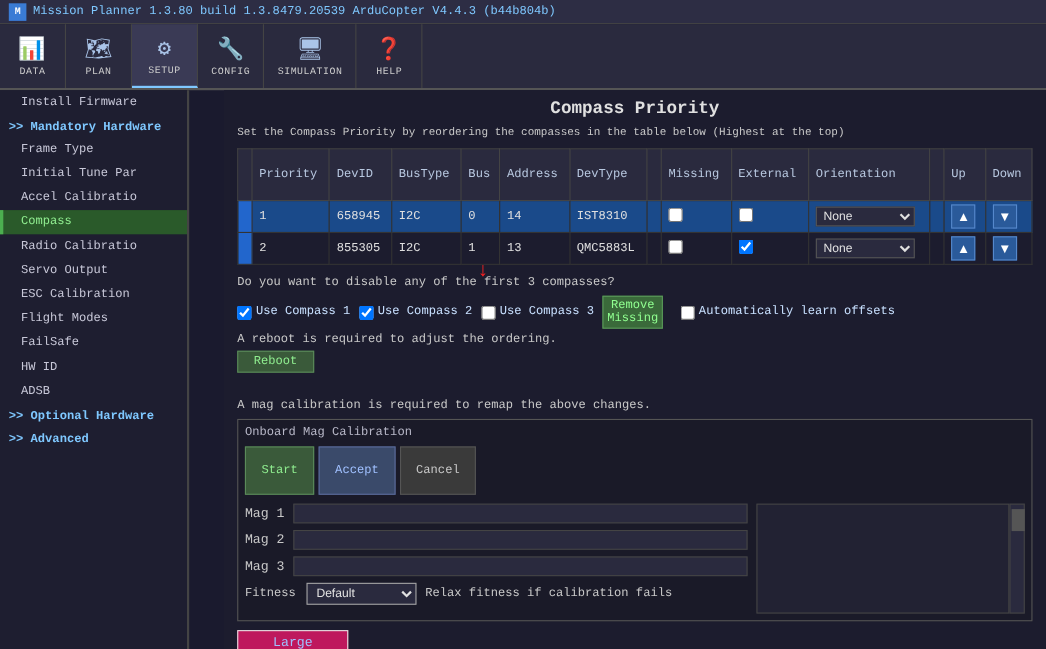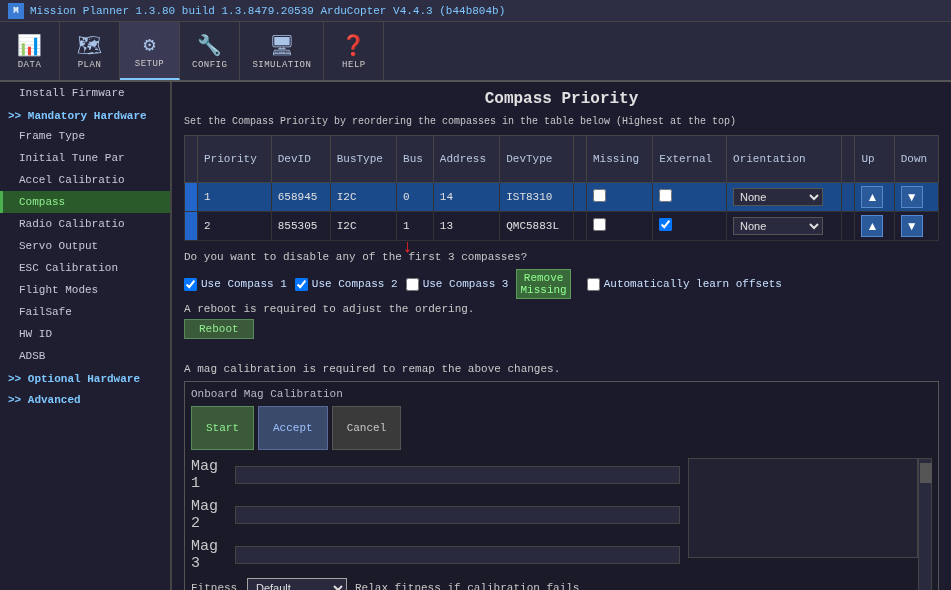--- a/index.html
+++ b/index.html
@@ -66,20 +66,21 @@
       font-size: 9px;
       text-transform: uppercase;
       color: #ccc;
       letter-spacing: 0.5px;
     }
 
     
     #main {
       display: flex;
       height: calc(590px - 82px);
+      gap: 32px;
     }
 
     
     #sidebar {
       width: 172px;
       background: #1e1e30;
       border-right: 2px solid #444;
       overflow-y: auto;
       flex-shrink: 0;
     }
@@ -279,21 +280,21 @@
       flex: 1;
     }
     .mag-row {
       display: flex;
       align-items: center;
       gap: 8px;
       margin-bottom: 6px;
     }
     .mag-label {
       width: 36px;
-      font-size: 15px;
+      font-size: 12px;
       color: #c8c8c8;
     }
     .mag-bar-bg {
       flex: 1;
       height: 18px;
       background: #2a2a3e;
       border: 1px solid #444;
     }
     .mag-bar-fill {
       height: 100%;

